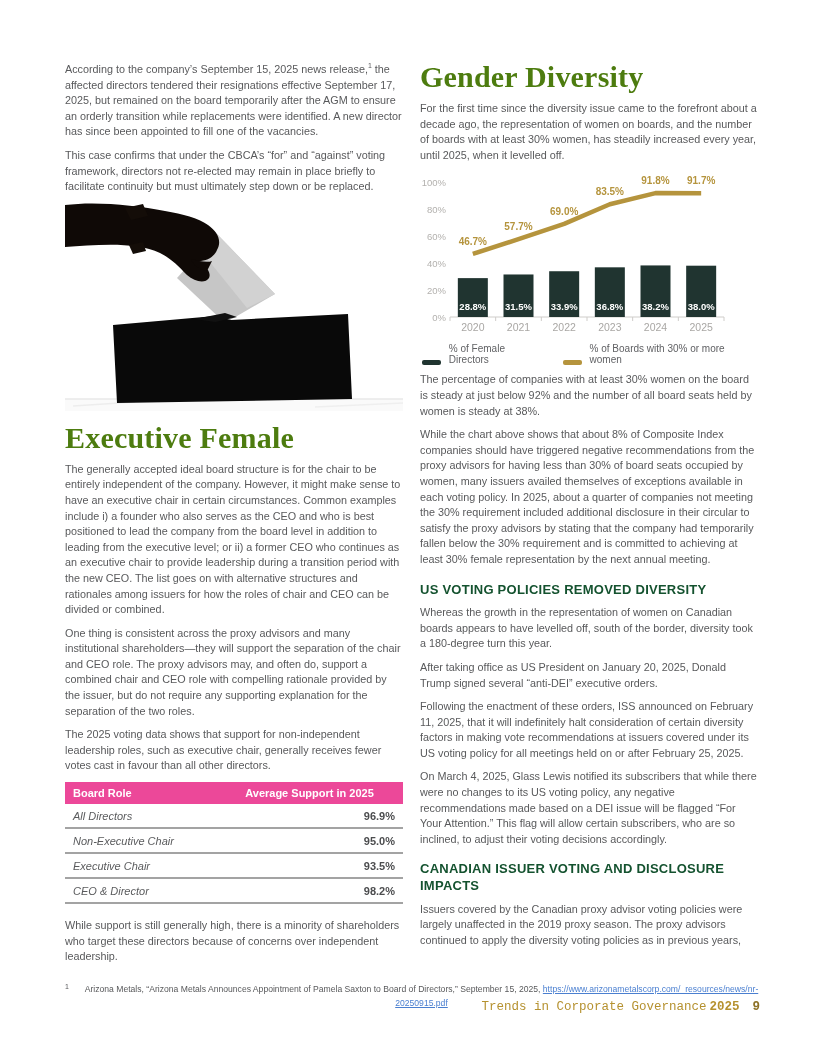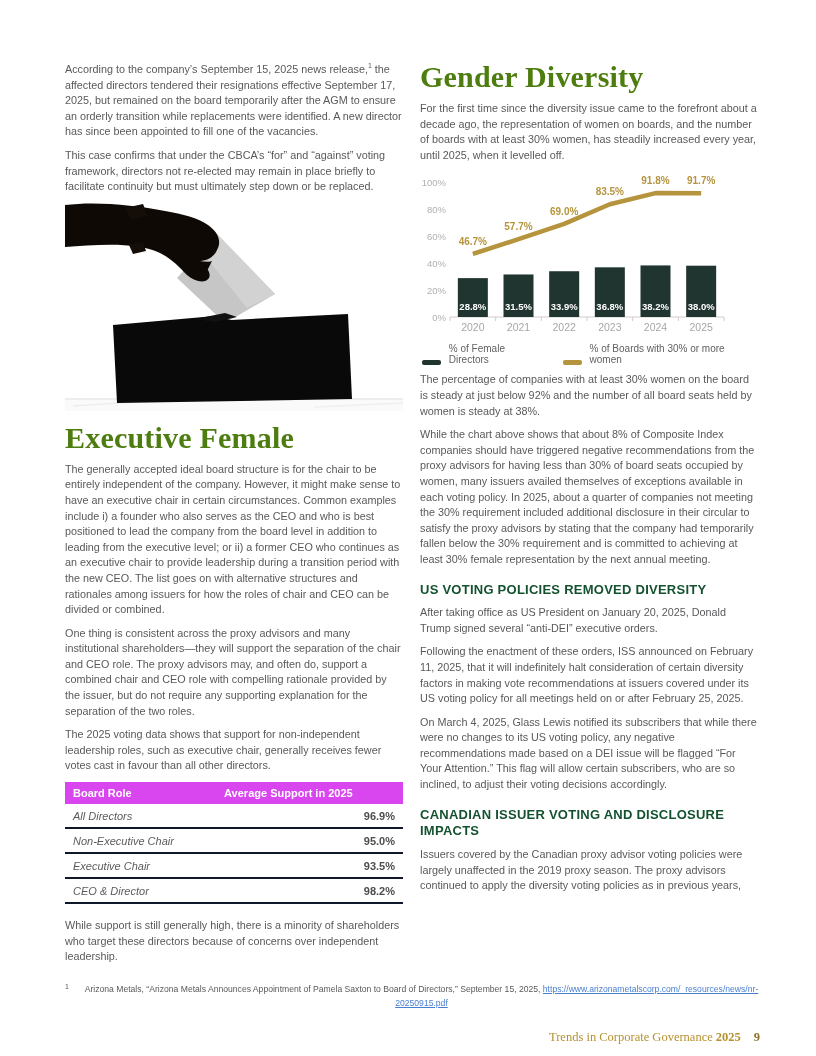--- a/index.html
+++ b/index.html
@@ -8,45 +8,45 @@
   .cols{position:absolute;top:62px;left:65px;display:flex;gap:17px;}
   .col{width:338px;}
   p.body{font-size:10.8px;line-height:15.6px;margin:0 0 8px 0;}
   h1.serif{font-family:"Liberation Serif",serif;font-weight:700;color:#4d7c0f;
            font-size:30px;margin:0 0 7px 0;letter-spacing:.2px;}
   h2.sub{font-size:13px;font-weight:700;color:#14522f;letter-spacing:.25px;
          margin:14px 0 7px 0;line-height:1.28;text-transform:uppercase;}
   figure.photo{width:338px;height:208px;margin:8px 0 10px 0;padding:0;}
   
   table.roles{width:338px;border-collapse:collapse;margin:6px 0 0 0;}
-  table.roles th{background:#d946ef;color:#ffffff;font-size:11px;font-weight:700;
+  table.roles th{background:#ec4899;color:#ffffff;font-size:11px;font-weight:700;
                  padding:5px 8px;text-align:left;}
-  table.roles th.num{text-align:left;}
-  table.roles td{font-size:11px;padding:5.5px 8px;border-bottom:2px solid #0f172a;}
+  table.roles th.num{text-align:center;}
+  table.roles td{font-size:11px;padding:5.5px 8px;border-bottom:2px solid #a3a3a3;}
   td.role{font-style:italic;color:#5a5b5d;}
   td.val{text-align:right;font-weight:700;color:#4c4d4f;font-size:11.5px;}
   p.closing{margin-top:14px;}
   
   .chart-wrap{margin-top:6px;}
   svg.chart text{font-family:"Liberation Sans",sans-serif;}
   .ax{font-size:9.5px;fill:#b3b1ae;}
   .xl{font-size:10.5px;fill:#a9a7a4;text-anchor:middle;}
   .bl{font-size:9.5px;font-weight:700;fill:#ffffff;text-anchor:middle;}
   .ll{font-size:10px;font-weight:700;fill:#b5943d;text-anchor:middle;}
   .legend{display:flex;gap:16px;align-items:center;margin:2px 0 0 2px;
           font-size:10px;color:#606164;}
   .legend-item{display:flex;align-items:flex-end;gap:8px;}
   .sw{width:19px;height:5px;border-radius:2px;display:inline-block;}
   
   .footnote{position:absolute;left:65px;top:983px;width:700px;font-size:8.6px;
             line-height:1.6;color:#58595b;}
   .fn-inner{position:relative;padding-left:13px;text-align:center;}
   .fn-sup{position:absolute;left:0;top:-2px;font-size:7px;}
   .footnote a{color:#4a7fd0;text-decoration:underline;overflow-wrap:anywhere;}
-  .footer{position:absolute;right:56px;top:1030px;font-family:Liberation Serif, serif;
+  .footer{position:absolute;right:56px;top:1000px;font-family:Liberation Mono, monospace;
           font-size:12.5px;color:#b5912f;}
   .footer .yr{font-weight:700;margin-left:3px;}
   .footer .pg{font-weight:700;color:#8d7227;margin-left:13px;}
   sup.inline{font-size:7px;vertical-align:super;line-height:0;}
 </style>
 </head>
 <body>
 
 <div class="page">
 
@@ -175,20 +175,21 @@
         </div>
       </div>
 
       <div style="margin-top:7px">
           <p class="body">The percentage of companies with at least 30% women on the board is steady at just below 92% and the number of all board seats held by women is steady at 38%.</p>
           <p class="body">While the chart above shows that about 8% of Composite Index companies should have triggered negative recommendations from the proxy advisors for having less than 30% of board seats occupied by women, many issuers availed themselves of exceptions available in each voting policy. In 2025, about a quarter of companies not meeting the 30% requirement included additional disclosure in their circular to satisfy the proxy advisors by stating that the company had temporarily fallen below the 30% requirement and is committed to achieving at least 30% female representation by the next annual meeting.</p>
         </div>
 
       <h2 class="sub">US VOTING POLICIES REMOVED DIVERSITY</h2>
       <div>
+          <p class="body">Whereas the growth in the representation of women on Canadian boards appears to have levelled off, south of the border, diversity took a 180-degree turn this year.</p>
           <p class="body">After taking office as US President on January 20, 2025, Donald Trump signed several “anti-DEI” executive orders.</p>
           <p class="body">Following the enactment of these orders, ISS announced on February 11, 2025, that it will indefinitely halt consideration of certain diversity factors in making vote recommendations at issuers covered under its US voting policy for all meetings held on or after February 25, 2025.</p>
           <p class="body">On March 4, 2025, Glass Lewis notified its subscribers that while there were no changes to its US voting policy, any negative recommendations made based on a DEI issue will be flagged “For Your Attention.” This flag will allow certain subscribers, who are so inclined, to adjust their voting decisions accordingly.</p>
         </div>
 
       <h2 class="sub">CANADIAN ISSUER VOTING AND DISCLOSURE IMPACTS</h2>
       <div>
           <p class="body">Issuers covered by the Canadian proxy advisor voting policies were largely unaffected in the 2019 proxy season. The proxy advisors continued to apply the diversity voting policies as in previous years,</p>
         </div>
     </div>

